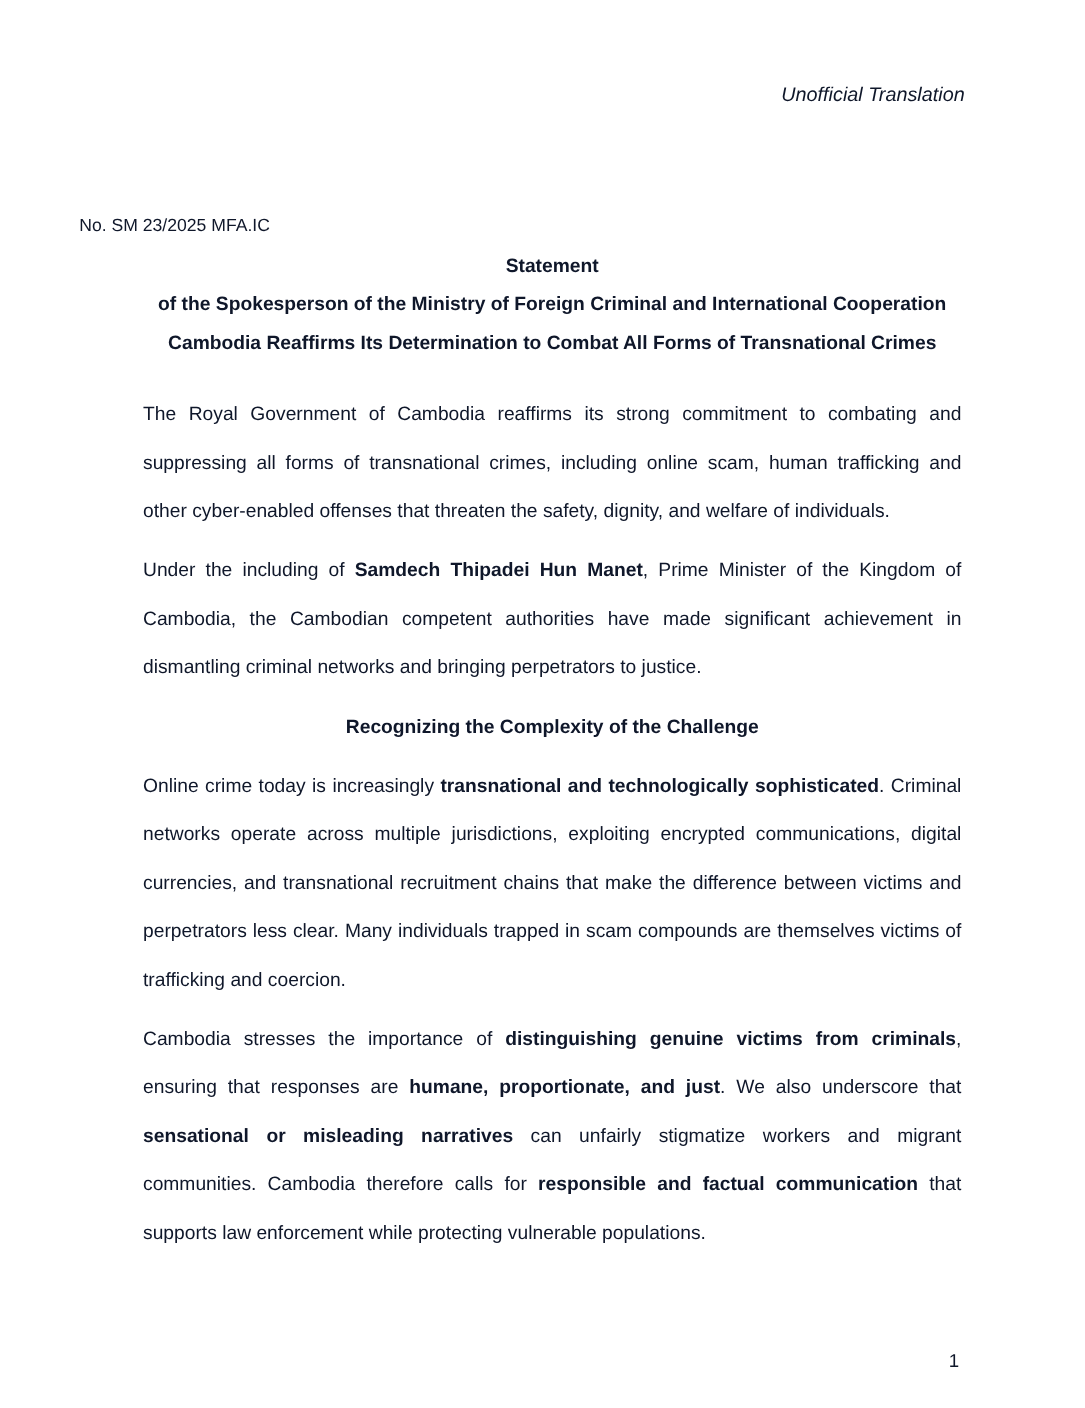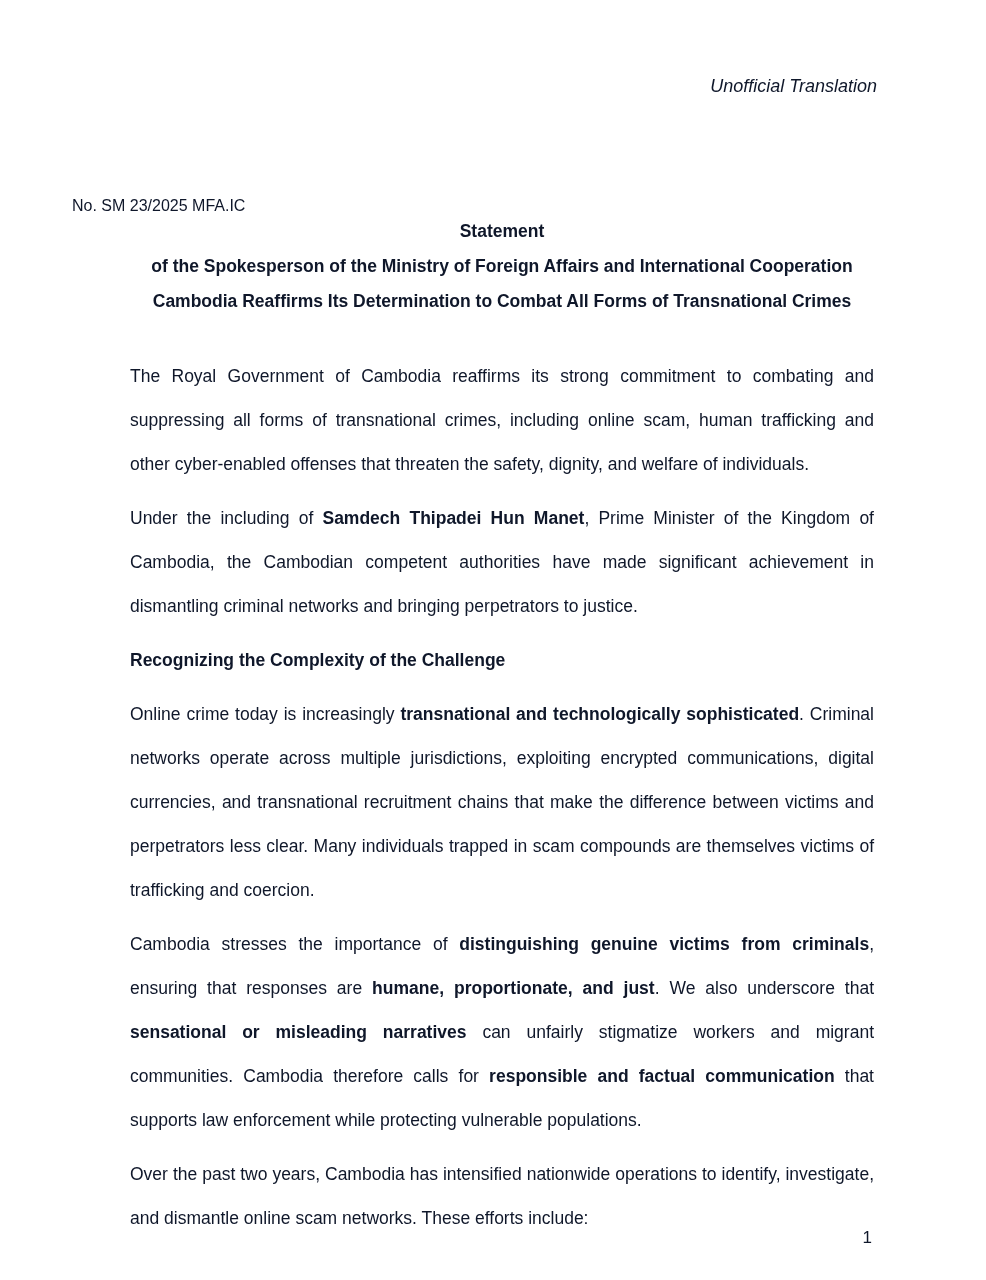--- a/index.html
+++ b/index.html
@@ -27,21 +27,21 @@
   .doc-number {
     position: absolute;
     top: 149px;
     left: 72px;
     font-size: 16px;
     white-space: nowrap;
     margin-top: 48px;
   }
   .title-block {
     position: absolute;
-    top: 214px;
+    top: 224px;
     left: 130px;
     width: 744px;
     text-align: center;
     font-size: 17.5px;
     font-weight: bold;
     line-height: 35px;
   }
   .doc-body {
     position: absolute;
     top: 354px;
@@ -52,21 +52,21 @@
   }
   .doc-paragraph {
     margin: 0 0 10px 0;
     text-align: justify;
     text-justify: inter-word;
   }
   .doc-heading {
     margin: 0 0 10px 0;
     font-size: 17.5px;
     font-weight: bold;
-    text-align: left;
+    text-align: center;
   }
   .doc-paragraph b {
     font-weight: bold;
   }
   .page-number {
     position: absolute;
     top: 1228px;
     right: 114px;
     font-size: 17px;
   }
@@ -75,28 +75,27 @@
 <body>
 
 <div class="page">
 
   <div class="translation-note">Unofficial Translation</div>
 
   <div class="doc-number">No. SM 23/2025 MFA.IC</div>
 
   <div class="title-block">
     <div>Statement</div>
-    <div>of the Spokesperson of the Ministry of Foreign Affairs and International Cooperation</div>
+    <div>of the Spokesperson of the Ministry of Foreign Criminal and International Cooperation</div>
     <div>Cambodia Reaffirms Its Determination to Combat All Forms of Transnational Crimes</div>
   </div>
 
   <div class="doc-body">
       <p class="doc-paragraph"><span>The Royal Government of Cambodia reaffirms its strong commitment to combating and suppressing all forms of transnational crimes, including online scam, human trafficking and other cyber-enabled offenses that threaten the safety, dignity, and welfare of individuals.</span></p>
       <p class="doc-paragraph"><span>Under the including of </span><b>Samdech Thipadei Hun Manet</b><span>, Prime Minister of the Kingdom of Cambodia, the Cambodian competent authorities have made significant achievement in dismantling criminal networks and bringing perpetrators to justice.</span></p>
       <h3 class="doc-heading">Recognizing the Complexity of the Challenge</h3>
       <p class="doc-paragraph"><span>Online crime today is increasingly </span><b>transnational and technologically sophisticated</b><span>. Criminal networks operate across multiple jurisdictions, exploiting encrypted communications, digital currencies, and transnational recruitment chains that make the difference between victims and perpetrators less clear. Many individuals trapped in scam compounds are themselves victims of trafficking and coercion.</span></p>
       <p class="doc-paragraph"><span>Cambodia stresses the importance of </span><b>distinguishing genuine victims from criminals</b><span>, ensuring that responses are </span><b>humane, proportionate, and just</b><span>. We also underscore that </span><b>sensational or misleading narratives</b><span> can unfairly stigmatize workers and migrant communities. Cambodia therefore calls for </span><b>responsible and factual communication</b><span> that supports law enforcement while protecting vulnerable populations.</span></p>
-      <p class="doc-paragraph"><span>Over the past two years, Cambodia has intensified nationwide operations to identify, investigate, and dismantle online scam networks. These efforts include:</span></p>
     </div>
 
   <div class="page-number">1</div>
 
 </div>
 
 </body></html>

